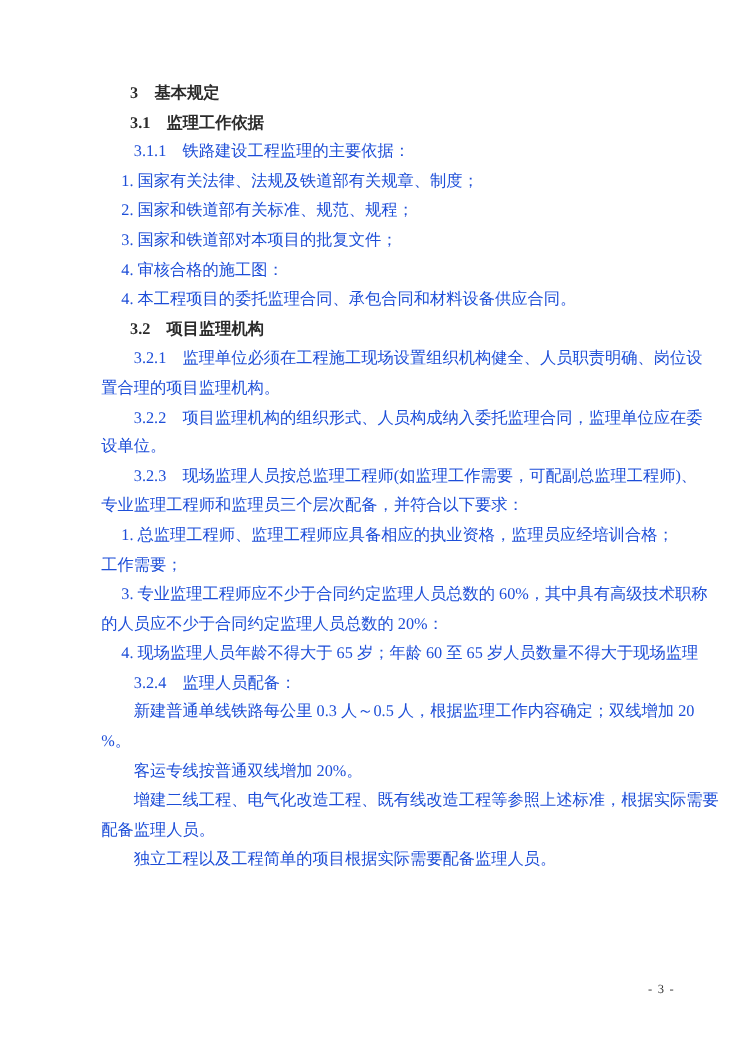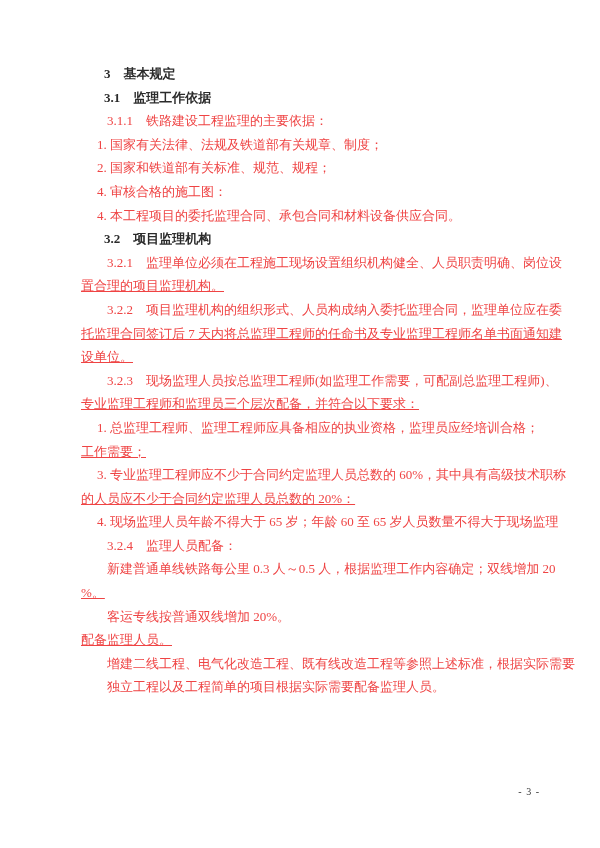--- a/index.html
+++ b/index.html
@@ -21,36 +21,35 @@
     position: absolute;
     left: 70px;
     top: 62px;
     width: 466px;
   }
   .line {
     height: 23.6px;
     line-height: 23.6px;
     font-size: 13px;
     white-space: nowrap;
-    color: #ef4444;
+    color: #1d4ed8;
   }
   .line.heading {
     font-weight: bold;
     padding-left: 23px;
     color: #2b2b2b;
   }
   .line.para {
     padding-left: 26px;
   }
   .line.list {
     padding-left: 16px;
   }
   .line.cont {
     padding-left: 0;
-    text-decoration: underline;
   }
   .footer {
     position: absolute;
     top: 786px;
     right: 71px;
     font-size: 10px;
     line-height: 12px;
     letter-spacing: 1px;
     color: #333333;
   }
@@ -58,37 +57,37 @@
 </head>
 <body>
 
 <div class="page">
   <div class="content" id="doc-lines">
       <div class="line heading">3　基本规定</div>
       <div class="line heading">3.1　监理工作依据</div>
       <div class="line para">3.1.1　铁路建设工程监理的主要依据：</div>
       <div class="line list">1. 国家有关法律、法规及铁道部有关规章、制度；</div>
       <div class="line list">2. 国家和铁道部有关标准、规范、规程；</div>
+      <div class="line list">3. 国家和铁道部对本项目的批复文件；</div>
       <div class="line list">4. 审核合格的施工图：</div>
       <div class="line list">4. 本工程项目的委托监理合同、承包合同和材料设备供应合同。</div>
       <div class="line heading">3.2　项目监理机构</div>
       <div class="line para">3.2.1　监理单位必须在工程施工现场设置组织机构健全、人员职责明确、岗位设</div>
       <div class="line cont">置合理的项目监理机构。</div>
       <div class="line para">3.2.2　项目监理机构的组织形式、人员构成纳入委托监理合同，监理单位应在委</div>
-      <div class="line cont">托监理合同签订后 7 天内将总监理工程师的任命书及专业监理工程师名单书面通知建</div>
       <div class="line cont">设单位。</div>
       <div class="line para">3.2.3　现场监理人员按总监理工程师(如监理工作需要，可配副总监理工程师)、</div>
       <div class="line cont">专业监理工程师和监理员三个层次配备，并符合以下要求：</div>
       <div class="line list">1. 总监理工程师、监理工程师应具备相应的执业资格，监理员应经培训合格；</div>
       <div class="line cont">工作需要；</div>
       <div class="line list">3. 专业监理工程师应不少于合同约定监理人员总数的 60%，其中具有高级技术职称</div>
       <div class="line cont">的人员应不少于合同约定监理人员总数的 20%：</div>
       <div class="line list">4. 现场监理人员年龄不得大于 65 岁；年龄 60 至 65 岁人员数量不得大于现场监理</div>
       <div class="line para">3.2.4　监理人员配备：</div>
       <div class="line para">新建普通单线铁路每公里 0.3 人～0.5 人，根据监理工作内容确定；双线增加 20</div>
       <div class="line cont">%。</div>
       <div class="line para">客运专线按普通双线增加 20%。</div>
+      <div class="line para">增建二线工程、电气化改造工程、既有线改造工程等参照上述标准，根据实际需要</div>
       <div class="line cont">配备监理人员。</div>
-      <div class="line para">增建二线工程、电气化改造工程、既有线改造工程等参照上述标准，根据实际需要</div>
       <div class="line para">独立工程以及工程简单的项目根据实际需要配备监理人员。</div>
     </div>
   <div class="footer">- 3 -</div>
 </div>
 
 </body></html>

